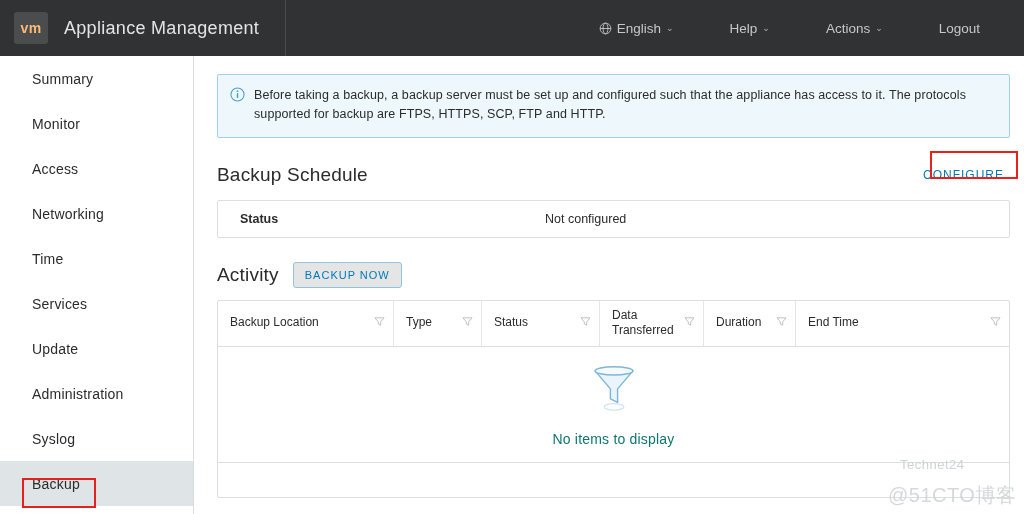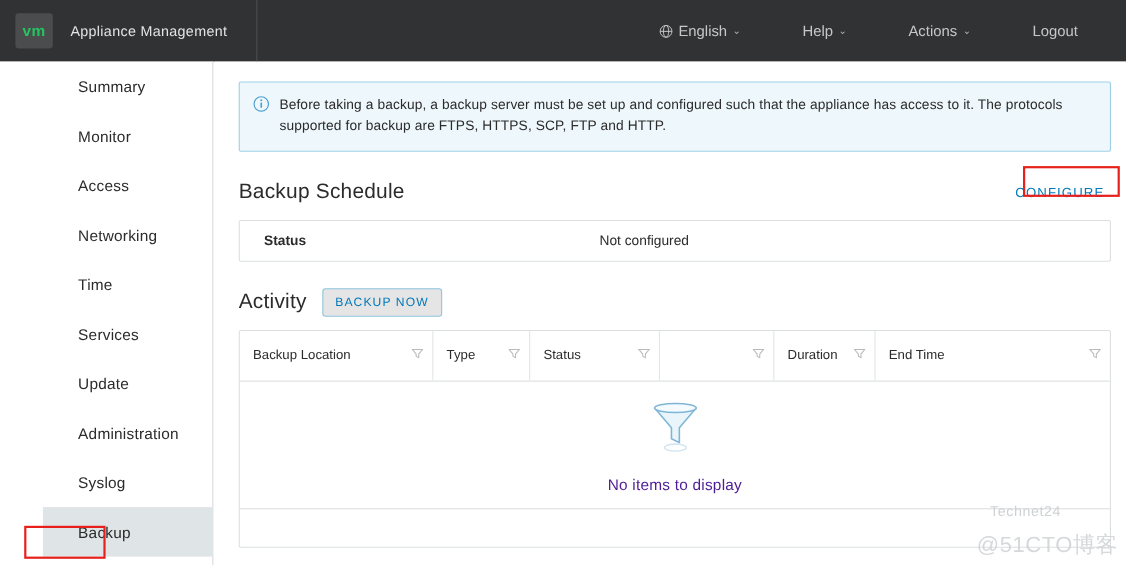--- a/index.html
+++ b/index.html
@@ -13,45 +13,45 @@
 
   
   .header {
     position: absolute; top:0; left:0; width:1024px; height:56px;
     background:#313234;
     display:flex; align-items:center;
   }
   .brand { display:flex; align-items:center; height:56px; padding-left:14px; }
   .vm-logo {
     width:34px; height:32px; background:#4a4c4e; border-radius:3px;
-    color:#22c55e; font-weight:bold; font-size:14px; letter-spacing:.5px;
+    color:#fdba74; font-weight:bold; font-size:14px; letter-spacing:.5px;
     display:flex; align-items:center; justify-content:center;
   }
   .app-title {
-    color:#e4e4e4; font-size:13px; margin-left:16px; letter-spacing:.3px;
+    color:#e4e4e4; font-size:18px; margin-left:16px; letter-spacing:.3px;
     font-weight:400; white-space:nowrap;
   }
   .brand-divider {
     width:1px; height:56px; background:#4a4c4e; margin-left:26px;
   }
   .header-nav {
     margin-left:auto; display:flex; align-items:center; height:56px;
     padding-right:22px; gap:12px;
   }
   .nav-item {
     color:#c7c7c7; font-size:13.5px; display:flex; align-items:center;
     padding:0 22px; height:56px; cursor:pointer; white-space:nowrap;
   }
   .globe-icon { margin-right:5px; display:inline-flex; }
   .caret { margin-left:5px; font-size:9px; opacity:.85; }
 
   
   .sidebar {
     position:absolute; top:56px; left:0; width:194px; height:458px;
-    background:#fff; border-right:1px solid #d9dbdc;padding-left:39px;
+    background:#fff; border-right:1px solid #d9dbdc;
   }
   .side-item {
     height:45px; display:flex; align-items:center;
     padding-left:32px; font-size:14px; color:#2b2b2b; cursor:pointer;
     letter-spacing:.2px;
   }
   .side-item.selected { background:#dfe4e7; }
 
   
   .annot-box { position:absolute; border:2px solid #e8201c; pointer-events:none; }
@@ -125,21 +125,21 @@
   .th-c2 { width:118px; }
   .th-c3 { width:104px; }
   .th-c4 { width:92px; }
   .th-c5 { width:213px; }
 
   .tbody {
     height:116px; display:flex; flex-direction:column;
     align-items:center; justify-content:center;
     border-bottom:1px solid #dcdfe0;
   }
-  .empty-text { font-size:14px; color:#4c1d95; margin-top:12px; letter-spacing:.2px; }
+  .empty-text { font-size:14px; color:#0f766e; margin-top:12px; letter-spacing:.2px; }
   .tfoot { height:34px; }
 
   
   .wm { position:absolute; color:#cfd2d4; pointer-events:none; user-select:none; }
   #wm-technet { left:900px; top:457px; font-size:13px; letter-spacing:.5px; }
   #wm-51cto   { left:888px; top:482px; font-size:20px; letter-spacing:.5px; opacity:.85; }
 </style>
 </head>
 <body>
 
@@ -270,20 +270,21 @@
         <div class="th th-c2">
           <span class="th-label">Status</span>
           <span class="filter">
             <svg width="11" height="11" viewBox="0 0 12 12">
                 <path d="M1 2h10l-3.7 4.4V10L4.7 8.6V6.4z" fill="none" stroke="#8a8d8f" stroke-width="1"></path>
               </svg>
           </span>
         </div>
 
         <div class="th th-c3">
+          <span class="th-label">Data Transferred</span>
           <span class="filter">
             <svg width="11" height="11" viewBox="0 0 12 12">
                 <path d="M1 2h10l-3.7 4.4V10L4.7 8.6V6.4z" fill="none" stroke="#8a8d8f" stroke-width="1"></path>
               </svg>
           </span>
         </div>
 
         <div class="th th-c4">
           <span class="th-label">Duration</span>
           <span class="filter">

